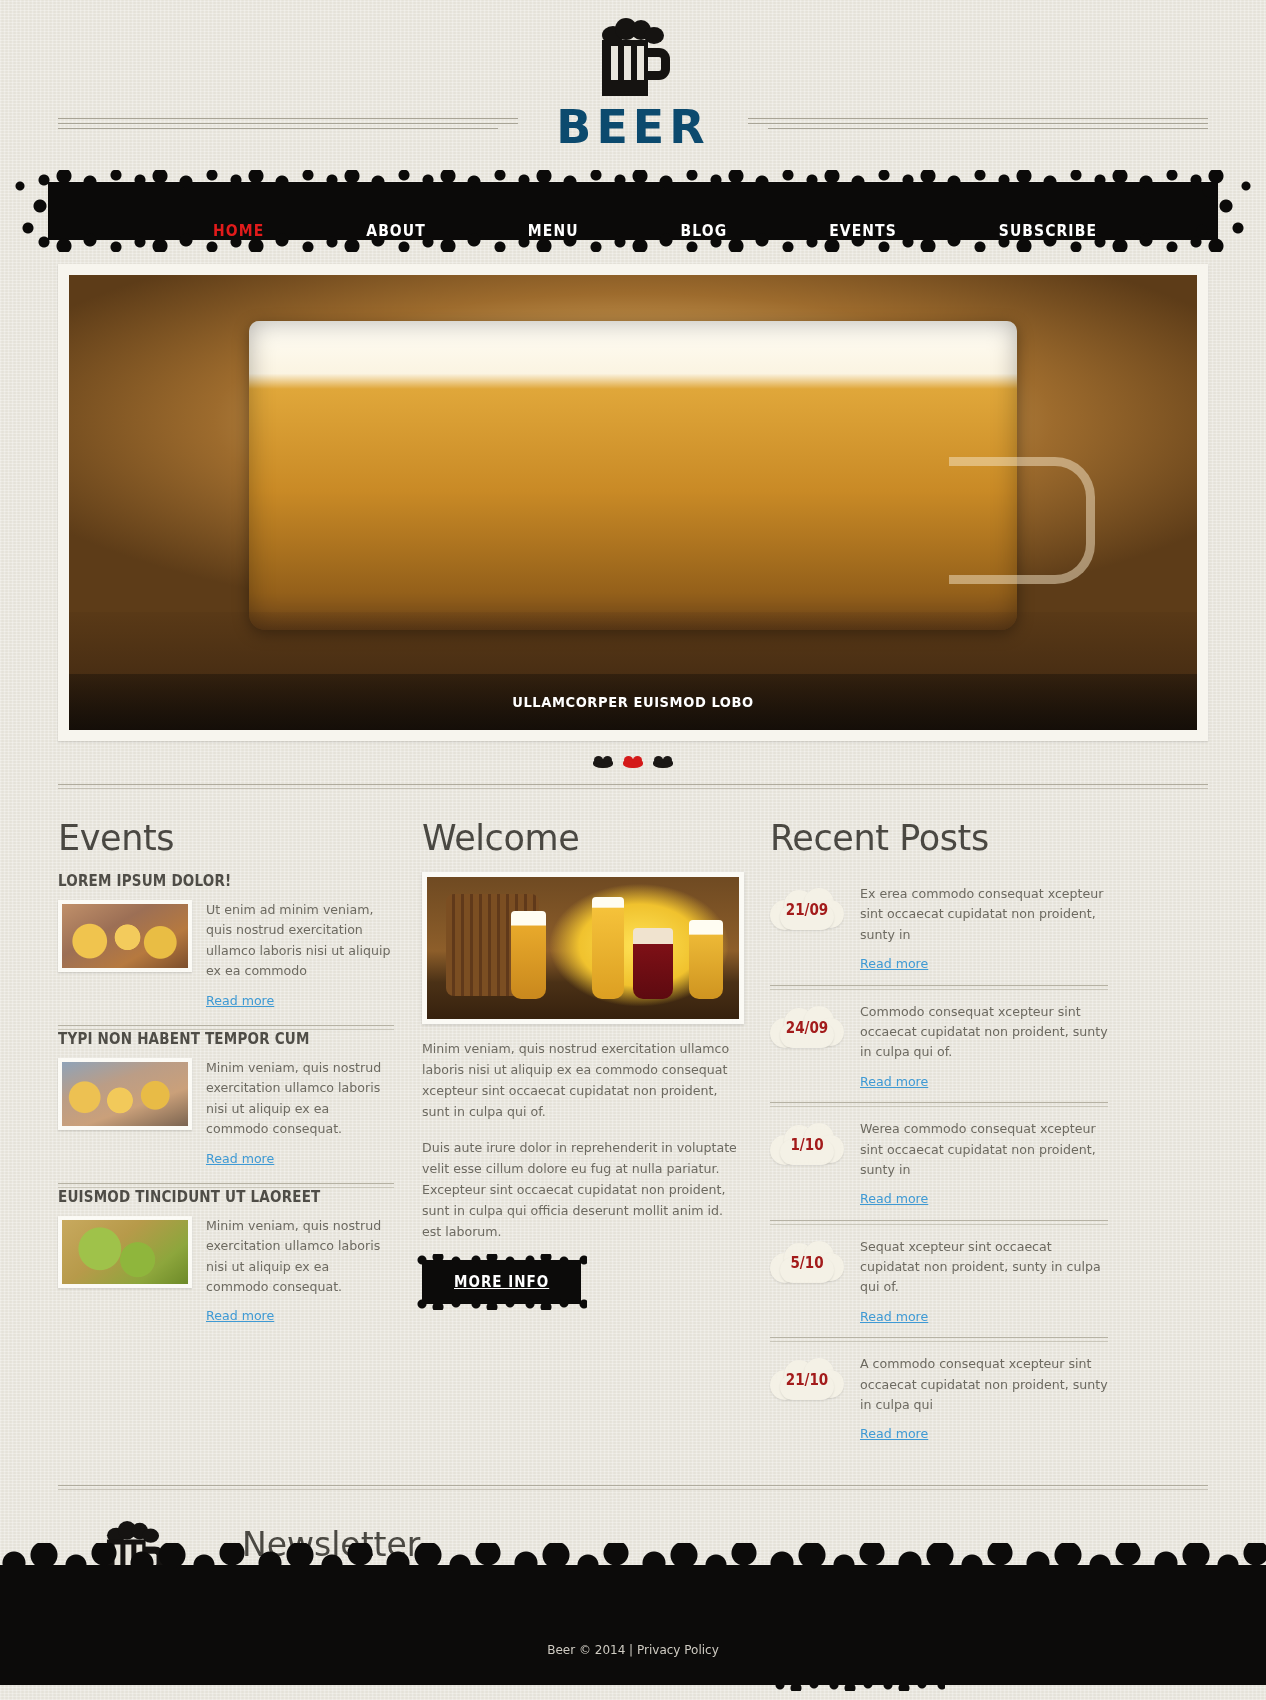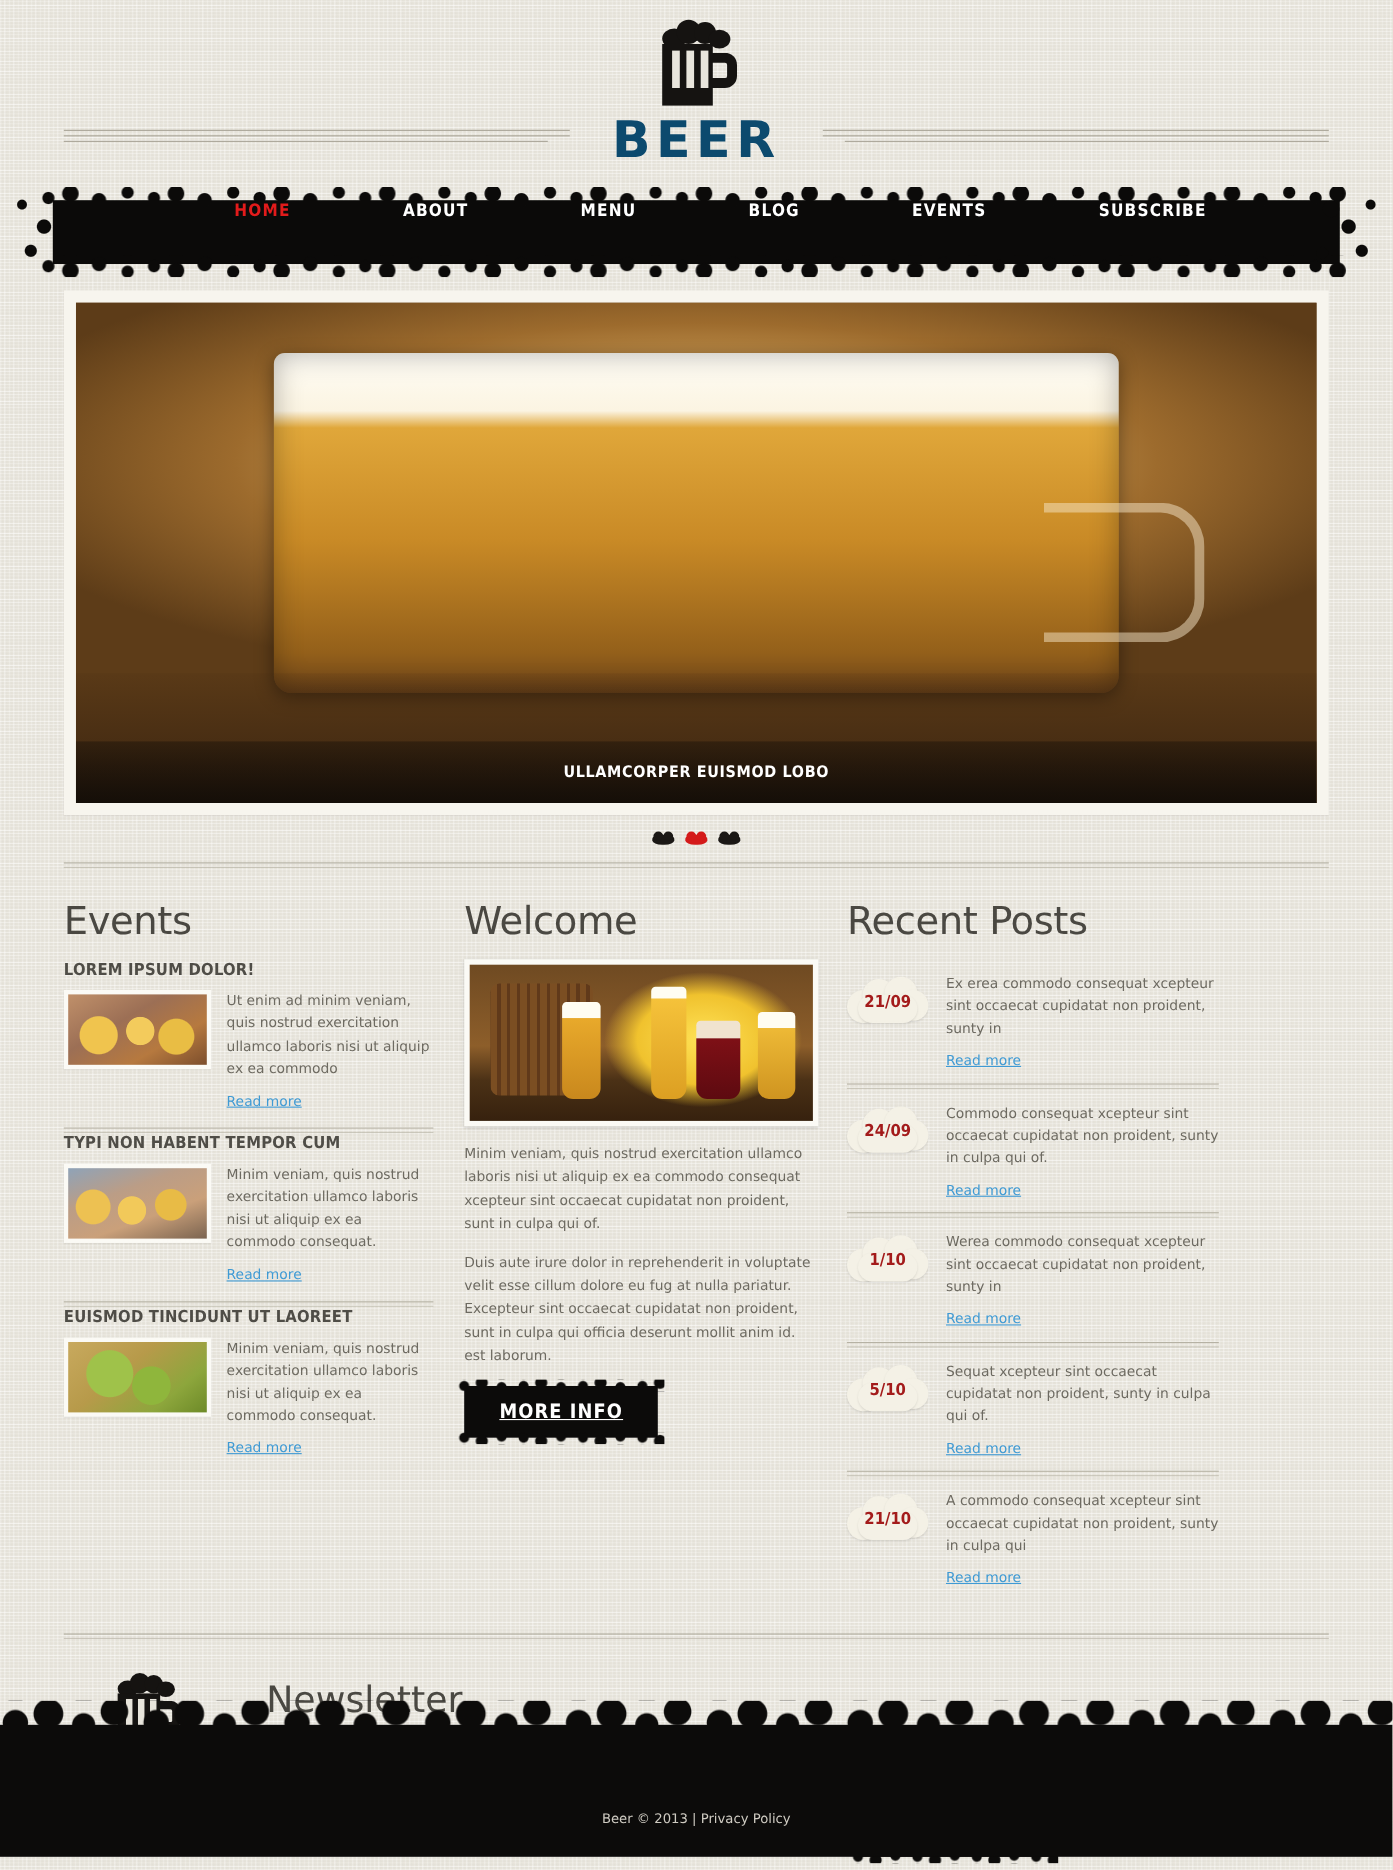--- a/index.html
+++ b/index.html
@@ -142,21 +142,21 @@
       radial-gradient(circle at 54px 60px, #0b0a09 5px, transparent 6px);
   }
   .nav-edge-l { left: 10px; }
   .nav-edge-r { right: 10px; transform: scaleX(-1); }
   .nav-list {
     position: absolute;
     left: 48px; right: 48px;
     top: 14px;
     height: 58px;
     display: flex;
-    align-items: flex-start;
+    align-items: flex-end;
     justify-content: space-around;
     padding: 0 70px 0 114px;
     z-index: 3;
   }
   .nav-item {
     color: #ffffff;
     font-size: 15.5px;
     font-weight: bold;
     letter-spacing: 1.1px;
     text-decoration: none;
@@ -430,21 +430,21 @@
     line-height: 1.68;
     color: #6d6a61;
     margin-bottom: 14px;
   }
   .btn-grunge {
     display: inline-flex;
     align-items: center;
     justify-content: center;
     background: #0c0b0a;
     color: #fff;
-    font-size: 18px;
+    font-size: 15px;
     font-weight: bold;
     letter-spacing: 1px;
     padding: 13px 32px;
     position: relative;
     margin-top: 4px;
     font-family: "DejaVu Sans Condensed", "Liberation Sans Narrow", "Liberation Sans", sans-serif;
   }
   .btn-grunge::before, .btn-grunge::after {
     content:"";
     position:absolute; left:-6px; right:-6px; height:11px;
@@ -864,18 +864,18 @@
       <div class="news-form">
         <input class="news-input" type="text" placeholder="E-mail" style="">
         <a class="btn-grunge" href="#">SUBSCRIBE</a>
       </div>
     </div>
   </div>
 
   <div class="footer-wrap">
     <div class="footer-band"></div>
     <div class="footer-copy">
-      <span>Beer © 2013 |</span>
+      <span>Beer © 2014 |</span>
       <a href="#">Privacy Policy</a>
     </div>
   </div>
 
 </div>
 
 </body></html>

